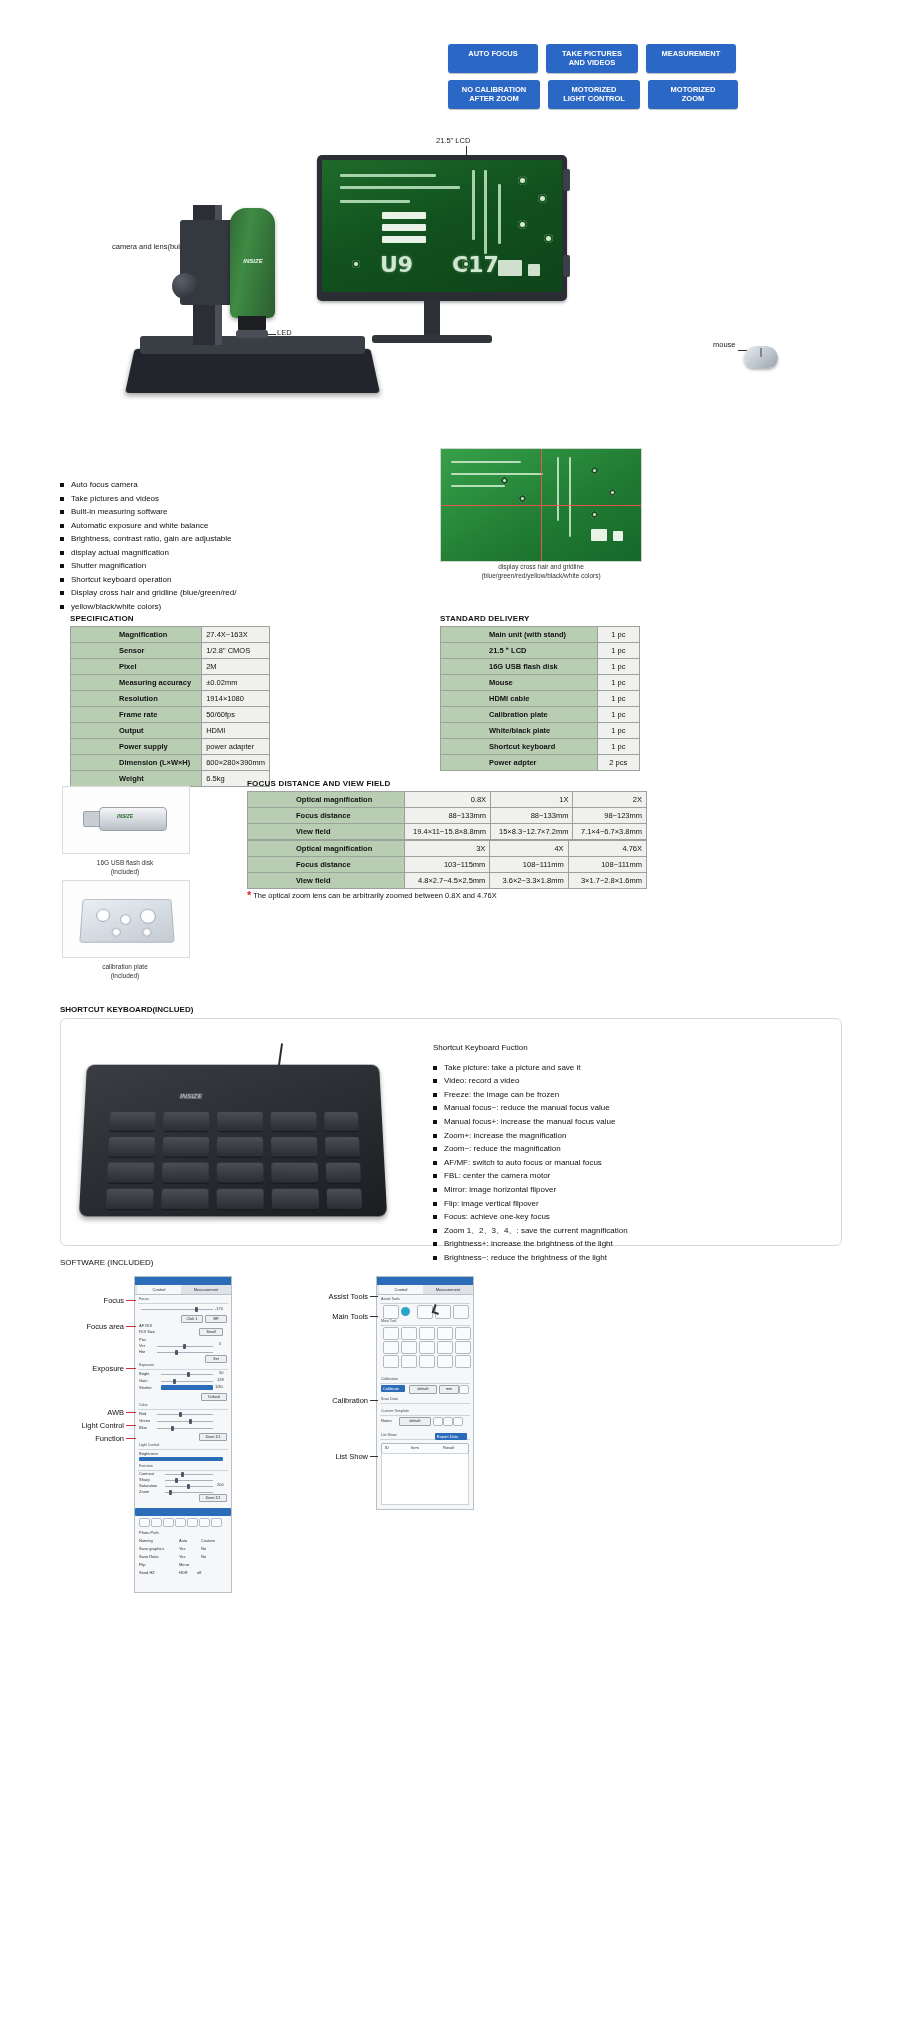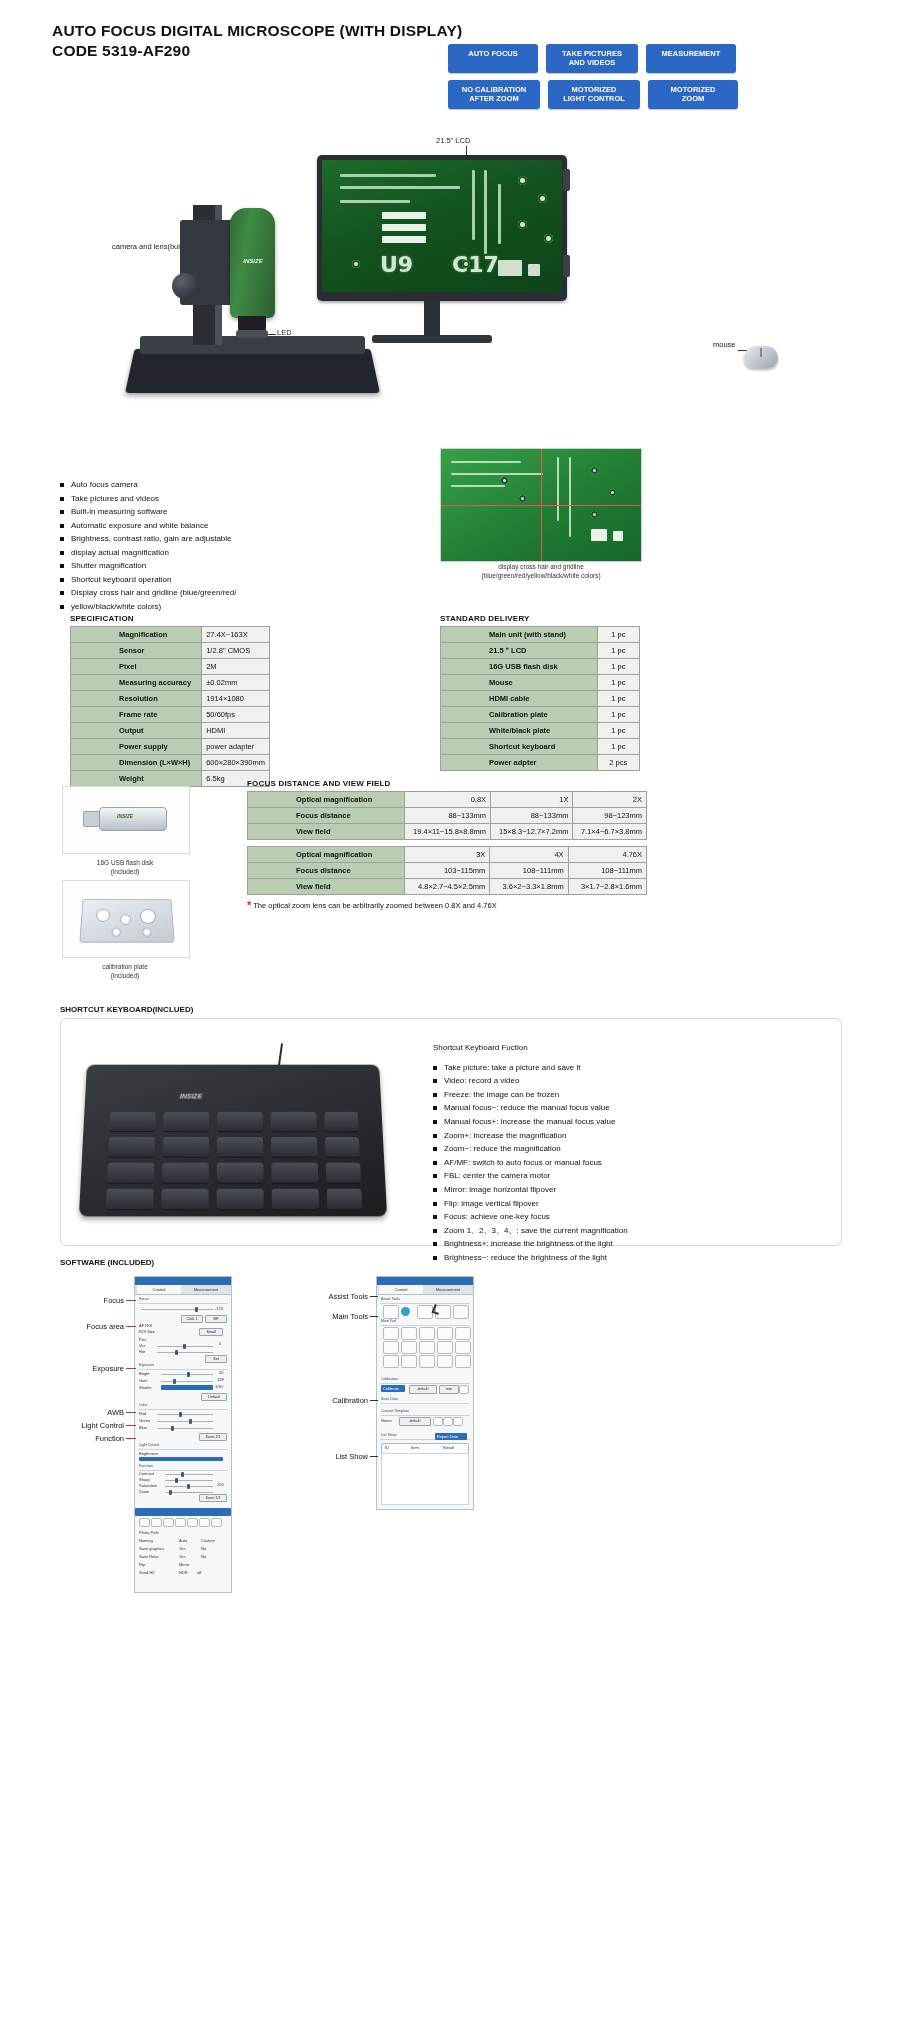--- a/index.html
+++ b/index.html
@@ -78,21 +78,21 @@
   .v{background:#f0f0ee;}
 
   .spec{position:absolute;left:70px;top:614px;}
   .spec table{width:200px;}
   .delivery{position:absolute;left:440px;top:614px;}
   .delivery table{width:200px;}
   .delivery .k{width:140px;}
   .delivery .v{width:46px;text-align:center;}
 
   .focus-tbl{position:absolute;left:247px;top:779px;width:400px;}
-  .focus-tbl table{width:400px;margin-bottom:6px;border-radius:23px;}
+  .focus-tbl table{width:400px;margin-bottom:0;border-radius:23px;}
   .focus-tbl .k{width:104px;}
   .focus-tbl td.v{text-align:right;}
   .note{font-size:7.5px;margin-top:2px;}
   .note .star{color:#e21c21;font-weight:bold;font-size:11px;line-height:0;vertical-align:-1px;}
 
   
   .usb-wrap{position:absolute;left:62px;top:786px;width:126px;height:66px;border:1px solid #dcdcdc;background:#fdfdfd;}
   .usb{position:absolute;left:20px;top:18px;width:86px;height:26px;}
   .usb-body{position:absolute;left:16px;top:2px;width:66px;height:22px;border-radius:4px;
             background:linear-gradient(180deg,#f4f6f8,#b9c0c8);border:1px solid #9aa1a9;}
@@ -116,21 +116,21 @@
           box-shadow:0 1px 0 #15171a;}
   .kb-cable{position:absolute;left:196px;top:0;width:2px;height:30px;background:#2b2d31;border-radius:2px;
             transform:rotate(8deg);}
   .kb-logo{position:absolute;left:96px;top:30px;font-size:7px;font-style:italic;font-weight:bold;color:#cfd4d8;}
   .kb-list{position:absolute;left:372px;top:22px;width:380px;font-size:8px;line-height:13.6px;}
   .kb-list-h{font-size:8px;margin-bottom:6px;}
   .kb-list li{list-style:none;position:relative;padding-left:11px;}
   .kb-list li:before{content:"";position:absolute;left:0;top:5px;width:4px;height:4px;background:#111;}
 
   
-  .sw-h{position:absolute;left:60px;top:1258px;font-size:8px;font-weight:bold;}
+  .sw-h{position:absolute;left:60px;top:1258px;font-size:8px;font-weight:normal;}
   .sw-left{position:absolute;left:134px;top:1276px;width:96px;height:232px;border:1px solid #b9bfc6;background:#f6f7f9;}
   .sw-right{position:absolute;left:376px;top:1276px;width:96px;height:232px;border:1px solid #b9bfc6;background:#f6f7f9;}
   .sw-tabs{position:absolute;left:0;top:8px;width:100%;height:9px;background:#dfe3e8;border-bottom:1px solid #b9bfc6;}
   .sw-tb{position:absolute;top:0;height:9px;font-size:4px;text-align:center;line-height:9px;color:#26303a;}
   .sw-title{position:absolute;left:0;top:0;width:100%;height:8px;background:#2b6cb8;}
   .sw-lbl{position:absolute;font-size:4px;color:#333;}
   .sw-slider{position:absolute;height:1px;background:#aab0b7;}
   .sw-knob{position:absolute;width:3px;height:5px;background:#4b5a68;border-radius:1px;}
   .sw-blue{position:absolute;background:#2b6cb8;border-radius:1px;}
   .sw-btn{position:absolute;border:1px solid #9aa1a9;background:#eceff2;font-size:3.6px;text-align:center;color:#222;border-radius:1px;}
@@ -139,24 +139,20 @@
   .sw-grp-lbl{position:absolute;font-size:3.6px;color:#3a4a5a;}
   .sw-callout{position:absolute;font-size:7.5px;color:#111;text-align:right;white-space:nowrap;}
   .sw-lead{position:absolute;height:1px;background:#d03030;}
   .sw-lead2{position:absolute;height:1px;background:#333;}
 </style>
 </head>
 <body>
 
 <div class="page">
 
-  <div class="title-block">
-    <div class="title">AUTO FOCUS DIGITAL MICROSCOPE (WITH DISPLAY)</div>
-    <div class="code">CODE 5319-AF290</div>
-  </div>
 
   <div class="badges">
     <div class="badge-row">
       <div class="badge">AUTO FOCUS</div>
       <div class="badge wide" style="white-space:pre-line">TAKE PICTURES
 AND VIDEOS</div>
       <div class="badge">MEASUREMENT</div>
     </div>
     <div class="badge-row">
       <div class="badge wide" style="white-space:pre-line">NO CALIBRATION

